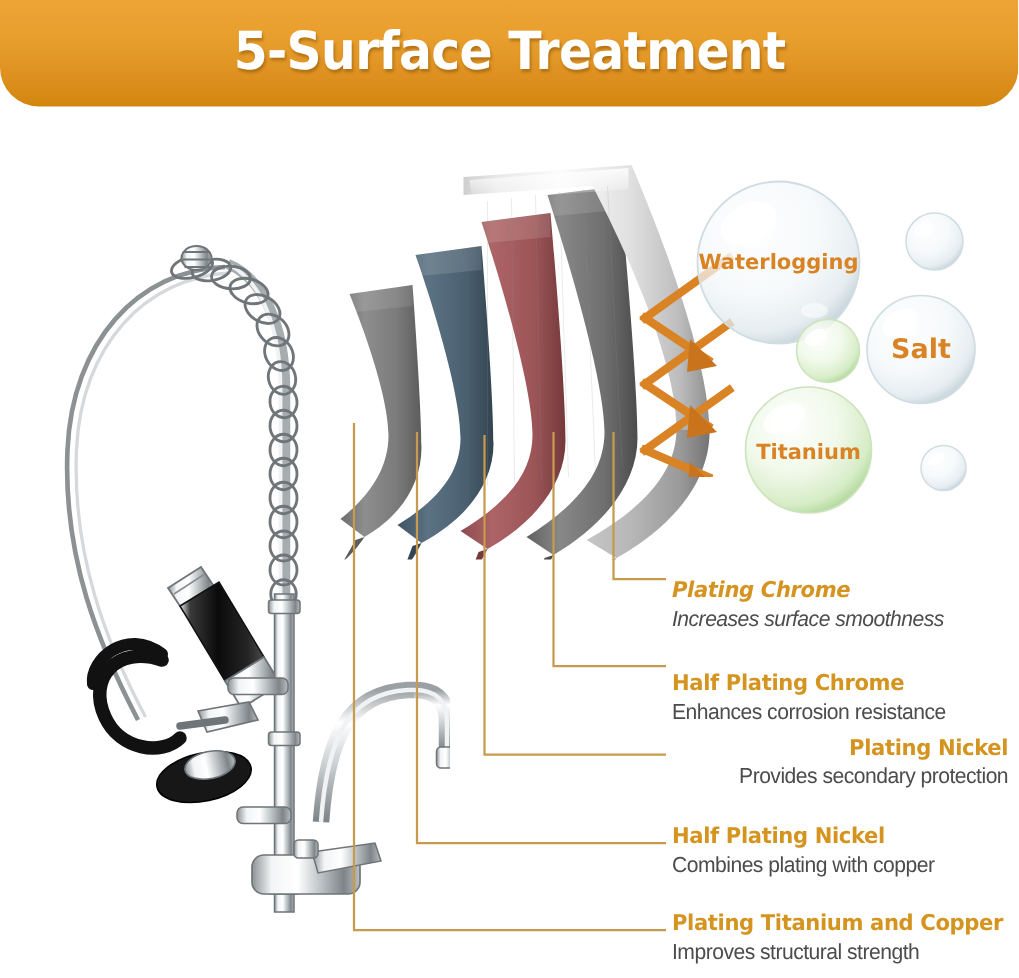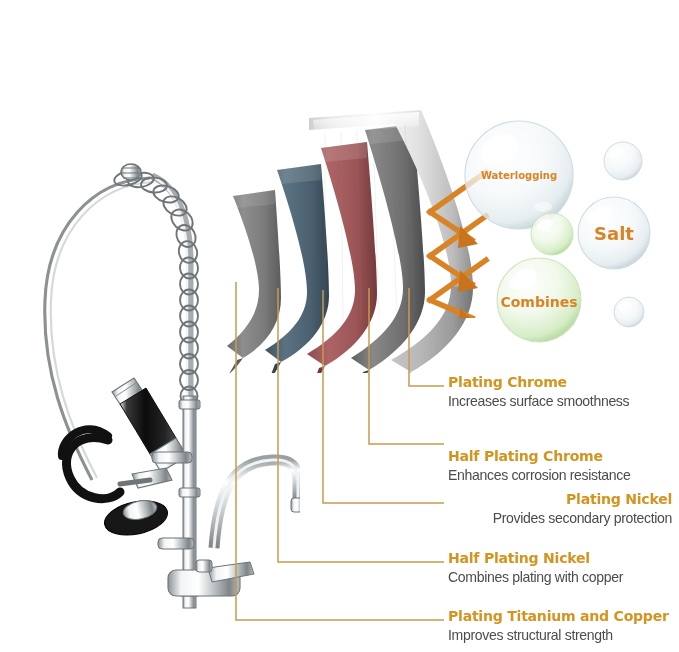--- a/index.html
+++ b/index.html
@@ -81,20 +81,23 @@
   }
 
   
   .faucet{position:absolute;left:0px;top:100px;width:300px;height:552px;}
 </style>
 </head>
 <body>
 
 <div id="stage">
 
+  <div class="banner">
+    <div class="banner-title">5-Surface Treatment</div>
+  </div>
 
   <div class="faucet">
     <svg width="300" height="552" viewBox="0 0 300 552">
       <defs>
         <linearGradient id="chrome" x1="0" y1="0" x2="1" y2="0">
           <stop offset="0%" stop-color="#8d9295"></stop>
           <stop offset="18%" stop-color="#f2f4f5"></stop>
           <stop offset="42%" stop-color="#ffffff"></stop>
           <stop offset="62%" stop-color="#c2c7ca"></stop>
           <stop offset="85%" stop-color="#7e8487"></stop>
@@ -353,43 +356,43 @@
         <circle cx="84" cy="185" r="42" fill="url(#bubg)" stroke="#cde3bd" stroke-width="1.1"></circle>
         <ellipse cx="68" cy="164" rx="15" ry="9" fill="#ffffff" opacity=".82" transform="rotate(-28 68 164)"></ellipse>
       </g>
 
       <g>
         <circle cx="174" cy="197" r="15" fill="url(#bub)" stroke="#cfdde3" stroke-width="1"></circle>
         <ellipse cx="169" cy="191" rx="6" ry="3.5" fill="#ffffff" opacity=".85" transform="rotate(-28 169 191)"></ellipse>
       </g>
     </svg>
 
-    <div class="bubble-label" style="left:64px;top:60px;font-size:10px;">Waterlogging</div>
+    <div class="bubble-label" style="left:64px;top:60px;font-size:14px;">Waterlogging</div>
     <div class="bubble-label" style="left:159px;top:118px;font-size:18px;">Salt</div>
-    <div class="bubble-label" style="left:84px;top:187px;font-size:14px;">Combines</div>
+    <div class="bubble-label" style="left:84px;top:187px;font-size:14px;">Titanium</div>
   </div>
 
   <svg class="leaders" width="679" height="652" viewBox="0 0 679 652">
     <g stroke="#c79a4e" stroke-width="1.5" fill="none">
 
       <path d="M409 288 L409 386 L444 386"></path>
 
       <path d="M369 288 L369 444 L444 444"></path>
 
       <path d="M323 290 L323 503 L444 503"></path>
 
       <path d="M278 288 L278 562 L444 562"></path>
 
       <path d="M236 282 L236 620 L444 620"></path>
     </g>
   </svg>
 
   <div class="labels">
 
-    <div class="label-block" style="top:0px;">
+    <div class="label-block" style="top:12px;font-style:italic;">
       <div class="label-title">Plating Chrome</div>
       <div class="label-desc">Increases surface smoothness</div>
     </div>
 
     <div class="label-block" style="top:74px;">
       <div class="label-title">Half Plating Chrome</div>
       <div class="label-desc">Enhances corrosion resistance</div>
     </div>
 
     <div class="label-block" style="top:117px;text-align:right;">

